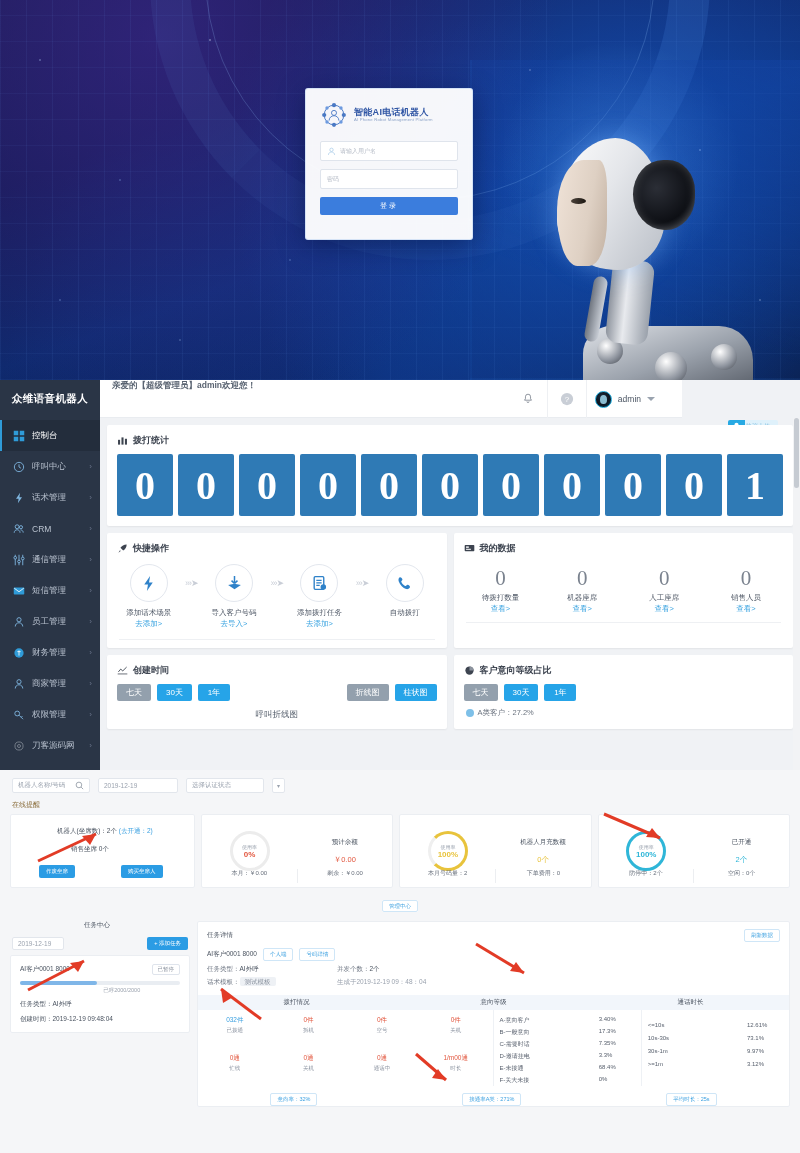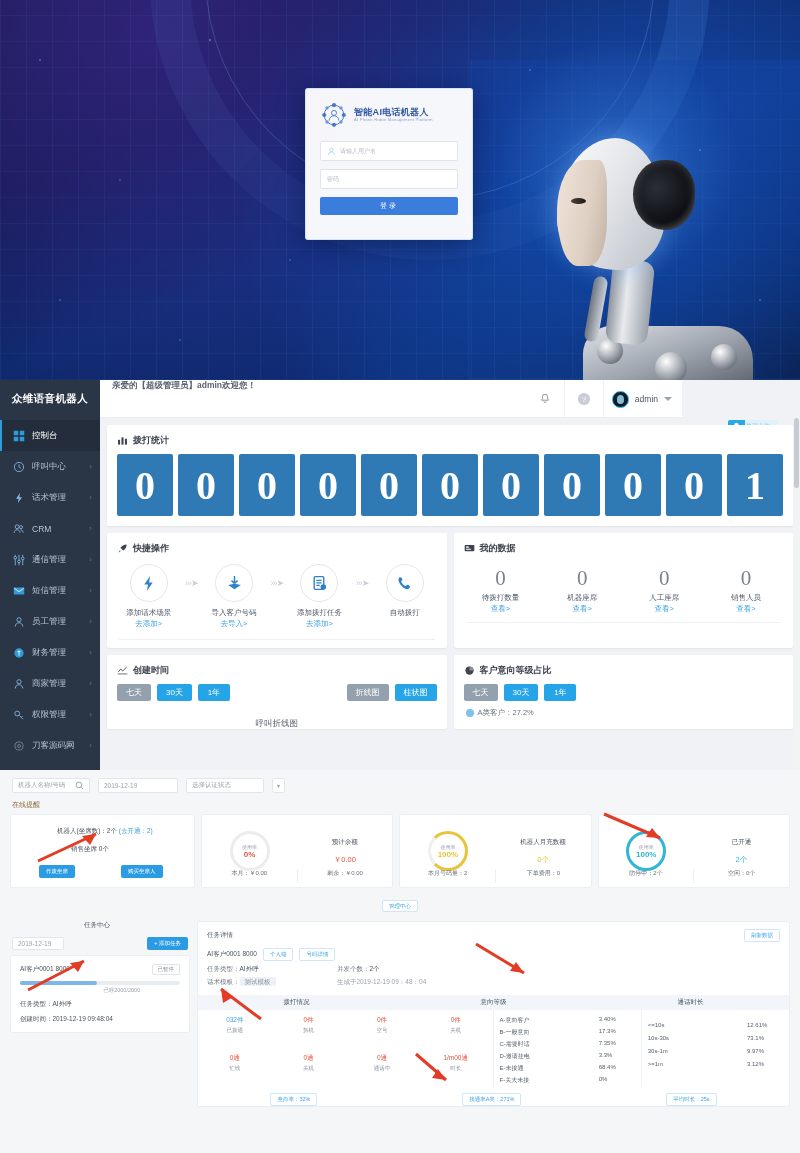--- a/index.html
+++ b/index.html
@@ -146,21 +146,21 @@
     width: 100px; height: 38px; background: #2a3546; color: #fff;
     display: flex; align-items: center; justify-content: center;
     font-size: 10.5px; font-weight: bold; letter-spacing: .4px; flex: 0 0 100px;
   }
   .welcome { font-size: 8.5px; color: #5a6472; margin-left: 12px; font-weight: bold; }
   .topbar-right { margin-left: auto; display: flex; align-items: center; height: 38px; }
   .tb-icon {
     width: 38px; height: 38px; display: flex; align-items: center; justify-content: center;
   }
   .tb-sep { width: 1px; height: 38px; background: #eef0f3; }
-  .tb-user { display: flex; align-items: center; gap: 6px; padding: 0 10px 0 8px; height: 38px; }
+  .tb-user { display: flex; align-items: center; gap: 6px; padding: 0 27px 0 8px; height: 38px; }
   .avatar {
     width: 17px; height: 17px; border-radius: 50%;
     background: radial-gradient(circle at 40% 35%, #1c2a3a 0%, #0c1520 55%, #0a3f5e 100%);
     border: 1.5px solid #1aa7d8; position: relative;
   }
   .avatar::after {
     content: ""; position: absolute; left: 4px; top: 3.5px; width: 7px; height: 9px;
     border-radius: 50% 50% 45% 45%; background: #9fd8ef; opacity: .85;
   }
   .user-name { font-size: 8.5px; color: #4b5563; }
@@ -227,21 +227,21 @@
   .row3 { display: flex; gap: 7px; margin-top: 7px; }
   .chartcard { flex: 1 1 0; height: 74px; overflow: hidden; }
   .seg-row { display: flex; align-items: center; padding: 0 10px; gap: 6px; }
   .seg {
     height: 17px; min-width: 32px; padding: 0 9px; border-radius: 2px;
     display: flex; align-items: center; justify-content: center;
     font-size: 8px; color: #fff; background: #26a4e8;
   }
   .seg.off { background: #93a0ad; }
   .seg-right { margin-left: auto; display: flex; gap: 6px; }
-  .chart-caption { text-align: center; font-size: 8.5px; color: #555e6b; margin-top: 17px; }
+  .chart-caption { text-align: center; font-size: 8.5px; color: #555e6b; margin-top: 8px; }
   .legend-row { display: flex; align-items: center; gap: 4px; padding: 7px 0 0 12px; font-size: 7.5px; color: #6b7holder; }
   .legend-dot { width: 8px; height: 8px; border-radius: 50%; background: #7ec0e8; }
 
   .scrollbar {
     position: absolute; right: 0; top: 38px; bottom: 0; width: 7px; background: #f2f3f5;
   }
   .scrollbar .thumb { position: absolute; top: 0; left: 1px; width: 5px; height: 70px; background: #c6cbd2; border-radius: 3px; }
 
   
   .lower { position: relative; width: 800px; height: 383px; background: #f5f6f8; overflow: hidden; }

